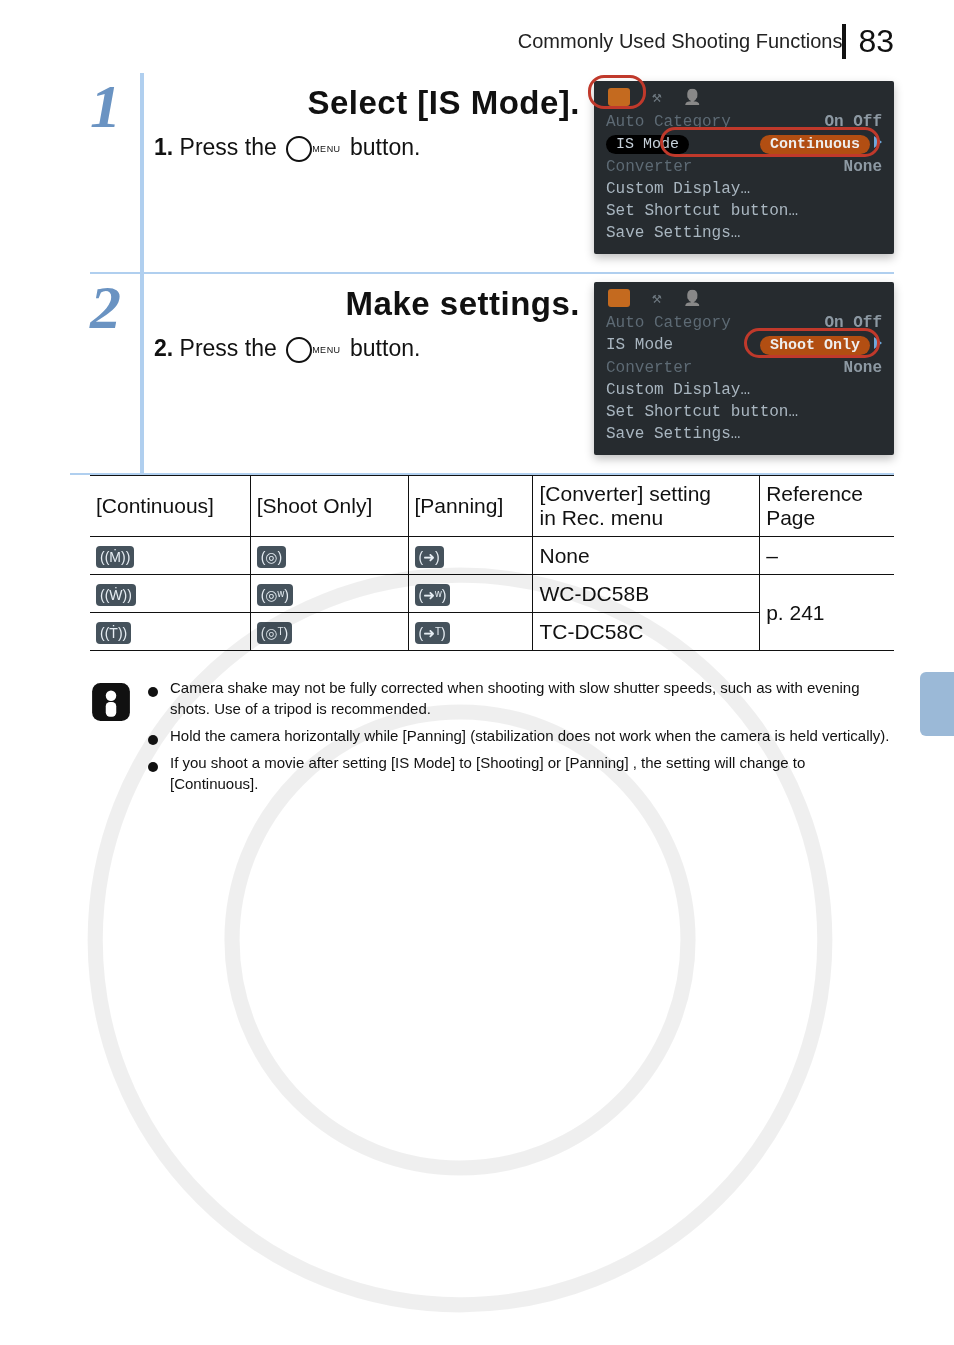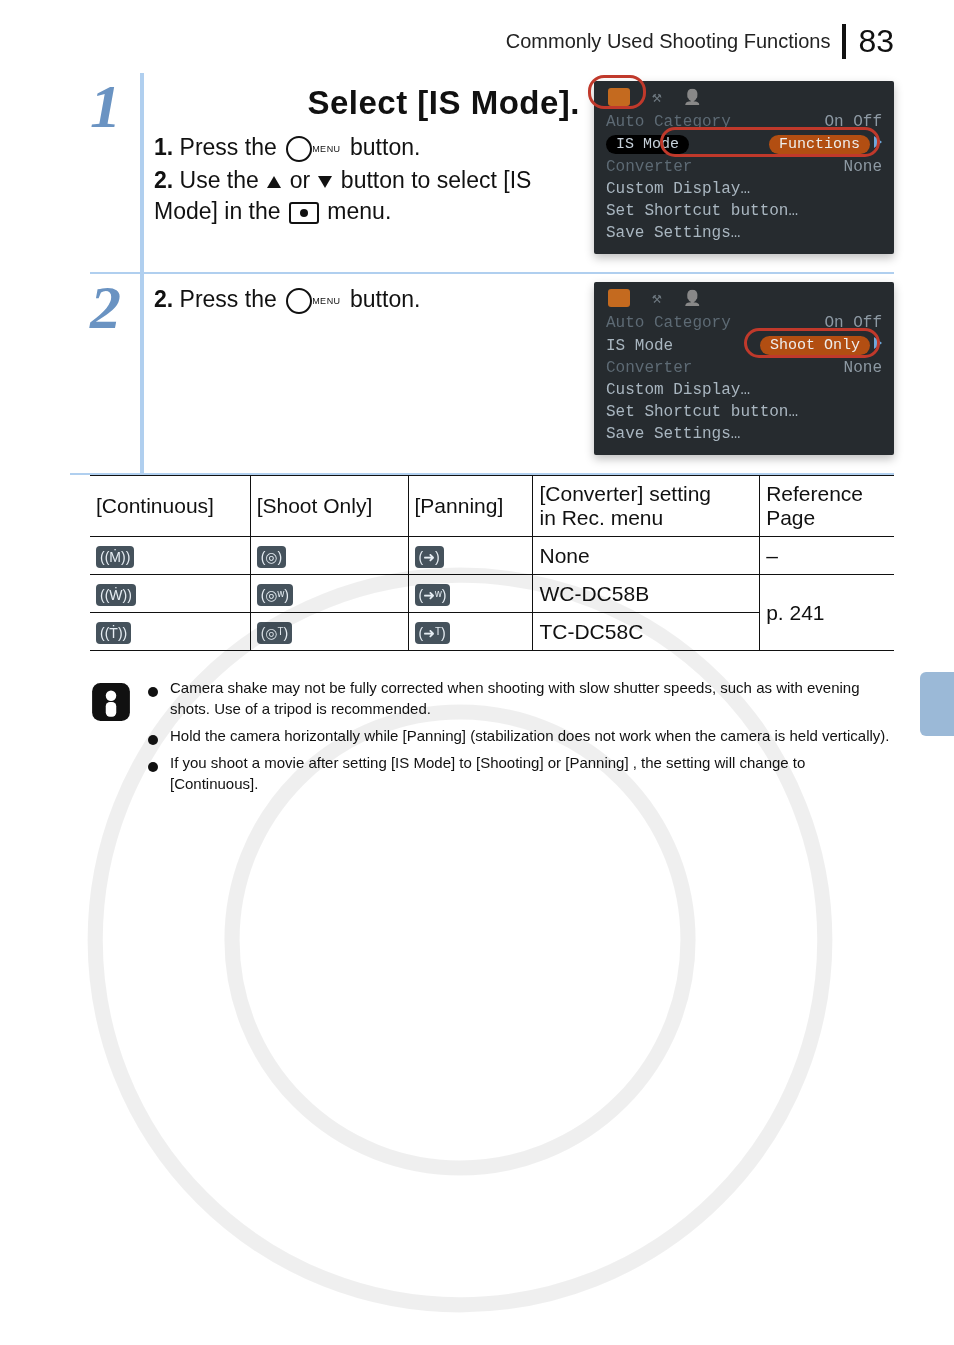--- a/index.html
+++ b/index.html
@@ -14,21 +14,20 @@
     width: 954px;
     height: 1345px;
     position: relative;
     padding: 24px 60px 40px 90px;
   }
   
   .hdr {
     display: flex;
     justify-content: flex-end;
     align-items: center;
-    gap: 12px;
     margin-bottom: 14px;
   }
   .hdr-text {
     font-size: 20px;
     color: #222;
   }
   .hdr-num {
     font-size: 32px;
     padding-left: 12px;
     border-left: 4px solid #111;
@@ -172,25 +171,24 @@
     width: 22px; height: 18px; background:#c46a1f;
     border-radius: 3px; display:inline-block; position:relative;
   }
   .cam-tabs .wrench::before { content:"⚒"; color:#6f7a82; }
   .cam-tabs .person::before { content:"👤"; font-size:15px; filter: grayscale(1) brightness(1.3); }
   .cam-row {
     padding: 2px 2px;
     white-space: nowrap;
     overflow: hidden;
     display: flex;
-    align-items: center;
     gap: 20px;
   }
   .cam-row.dim { color:#5d6a74; }
-  .cam-row .val { margin-left: auto; color:#8d99a3; }
+  .cam-row .val { margin-left: auto; color:#8d99a3;font-weight:bold; }
   .pill {
     display: inline-flex; align-items:center;
     background:#000; color:#c7d1da;
     border-radius: 10px; padding: 1px 10px;
     font-size:15px;
   }
   .pill.orange { background:#b24e12; color:#eee; }
   .ring-hl {
     position:absolute;
     border-radius: 16px;
@@ -297,50 +295,38 @@
           <div class="step-title">Select [IS Mode].</div>
           <div class="substep">
             <span class="sn">1.</span>
             <span>Press the </span>
             <span class="menu-btn">
                 <span class="ring"></span>
                 <span class="lbl">MENU</span>
               </span>
             <span> button.</span>
           </div>
-          <div class="substep">
-            <span class="sn">2.</span>
-            <span>Use the </span>
-            <span class="arrow up"></span>
-            <span> or </span>
-            <span class="arrow down"></span>
-            <span> button to select [IS Mode] in the </span>
-            <span class="rec-box">
-                <span class="dot"></span>
-              </span>
-            <span> menu.</span>
-          </div>
         </div>
 
         <div class="cam">
           <div class="cam-inner">
             <div class="ring-hl" style="left:-6px;top:-6px;width:58px;height:34px;"></div>
             <div class="ring-hl" style="left:66px;top:46px;width:220px;height:30px;"></div>
             <div class="cam-tabs">
               <span class="tab-cam"></span>
               <span class="wrench"></span>
               <span class="person"></span>
             </div>
             <div class="cam-row dim">
               <span>Auto Category</span>
               <span class="val">On Off</span>
             </div>
             <div class="cam-row">
               <span class="pill">IS Mode</span>
-              <span class="val"><span class="pill orange">Functions</span><span class="tri-indicator"></span></span>
+              <span class="val"><span class="pill orange">Continuous</span><span class="tri-indicator"></span></span>
             </div>
             <div class="cam-row dim">
               <span>Converter</span>
               <span class="val">None</span>
             </div>
             <div class="cam-row">
                 <span>Custom Display…</span>
               </div>
             <div class="cam-row">
                 <span>Set Shortcut button…</span>
@@ -350,20 +336,21 @@
               </div>
           </div>
         </div>
       </div>
     </div>
 
     <div class="step">
       <div class="step-num">2</div>
       <div class="step-body">
         <div class="step-text">
+          <div class="step-title">Make settings.</div>
           <div class="substep">
             <span class="sn">2.</span>
             <span>Press the </span>
             <span class="menu-btn">
                 <span class="ring"></span>
                 <span class="lbl">MENU</span>
               </span>
             <span> button.</span>
           </div>
         </div>

